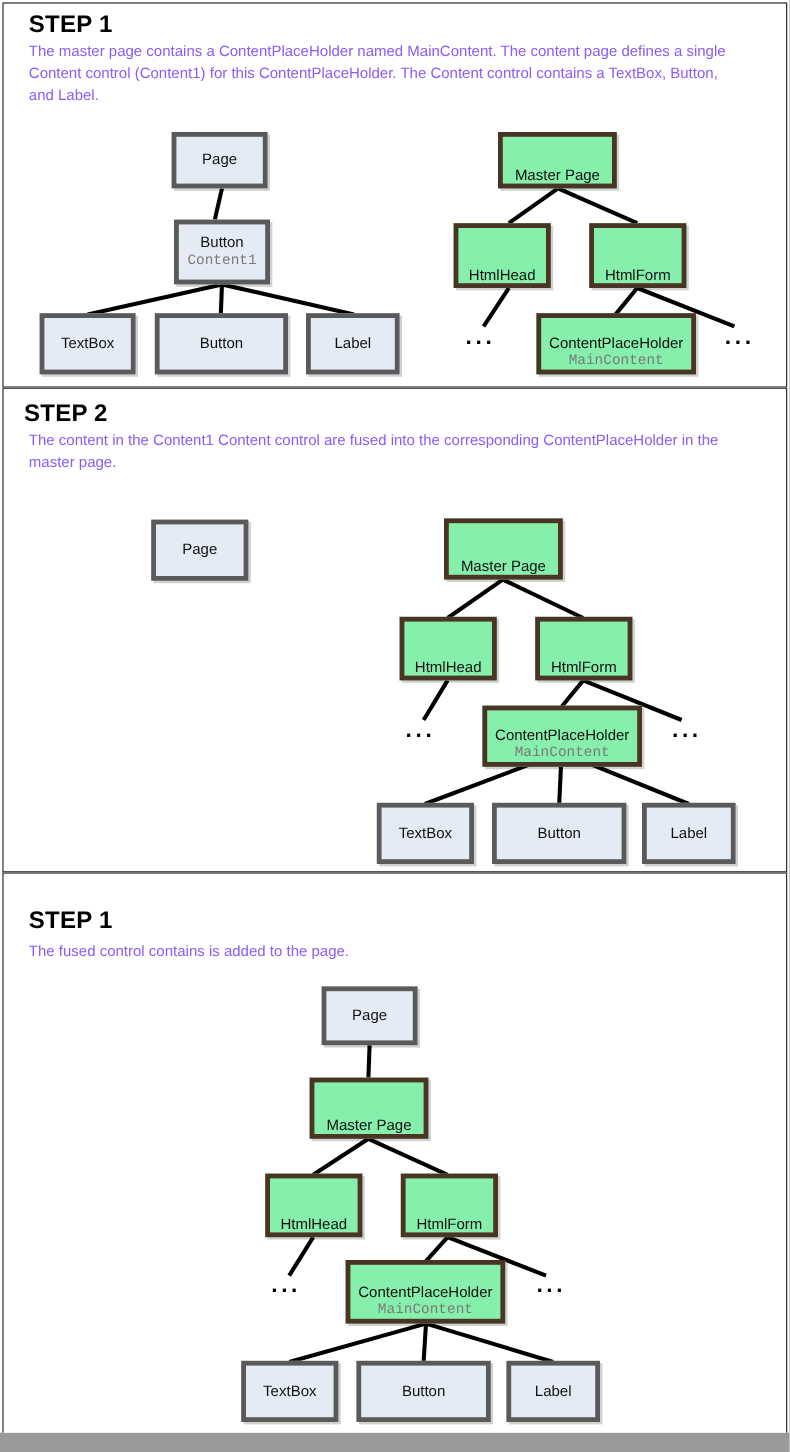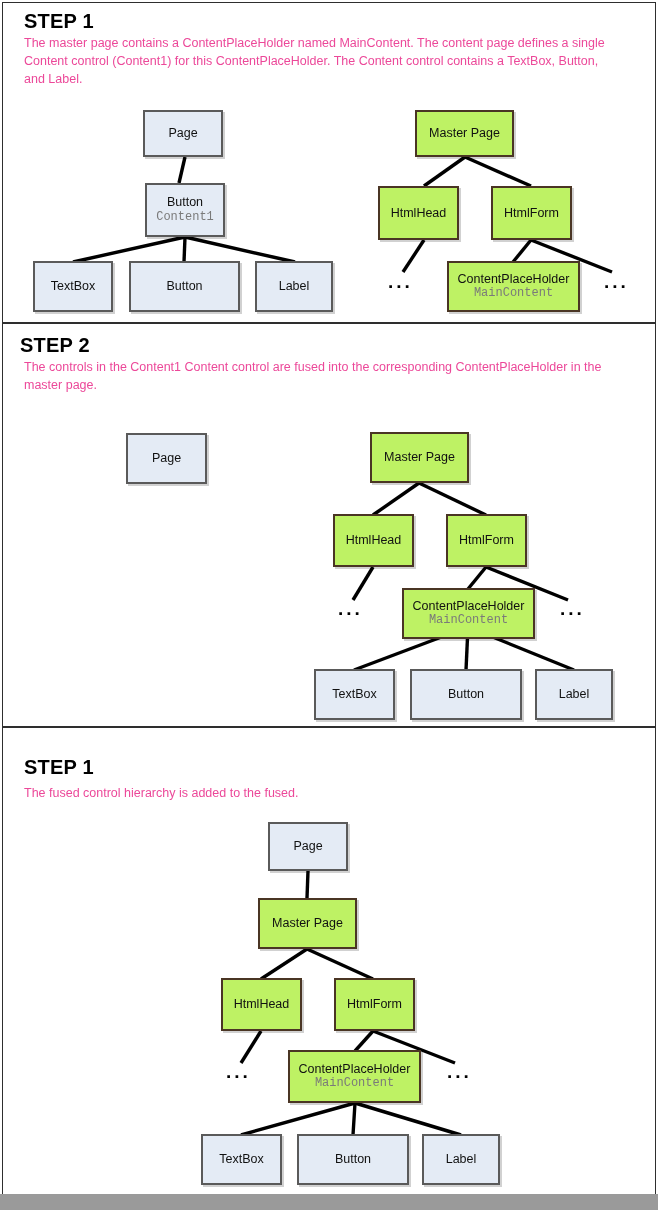--- a/index.html
+++ b/index.html
@@ -14,34 +14,34 @@
   }
   #sec1{top:2px;height:321px;}
   #sec2{top:323px;height:404px;}
   #sec3{top:727px;height:481px;}
 
   .step-title{
     position:absolute;font-weight:bold;font-size:20px;color:#000000;
     letter-spacing:0.2px;white-space:nowrap;
   }
   .step-desc{
-    position:absolute;font-size:12.5px;color:#ec4899;line-height:1.45;
+    position:absolute;font-size:12.5px;color:#8b5cf6;line-height:1.45;
   }
 
   
   .node{
     position:absolute;box-sizing:border-box;
-    border:2px solid #b91c1c;
+    border:4px solid #b91c1c;
     display:flex;flex-direction:column;align-items:center;justify-content:center;
     font-size:12.5px;color:#111111;text-align:center;
     box-shadow:2px 2px 0 rgba(0,0,0,0.18);
     z-index:3;
   }
   .node.blue{background:#e4ebf5;border-color:#5a5a5a;}
-  .node.orange{background:#bef264;border-color:#4a3524;}
+  .node.orange{background:#86efac;border-color:#4a3524;justify-content:flex-end;}
   .node .sub{
     font-family:"Liberation Mono","DejaVu Sans Mono",monospace;
     font-size:12px;color:#7a7a7a;line-height:1.15;margin-top:1px;
   }
   .node .main{line-height:1.15;}
 
   .dots{
     position:absolute;font-size:19px;font-weight:bold;color:#000000;
     letter-spacing:3px;line-height:1;z-index:3;white-space:nowrap;
   }
@@ -125,21 +125,21 @@
     <span class="main">ContentPlaceHolder</span>
     <span class="sub">MainContent</span>
   </div>
 
   <div class="dots" style="left:388px;top:272px;">...</div>
   <div class="dots" style="left:604px;top:272px;">...</div>
 
   <div class="section" id="sec2"></div>
 
   <div class="step-title" style="left:20px;top:334px;">STEP 2</div>
-  <div class="step-desc" style="left:24px;top:358px;width:600px;">The controls in the Content1 Content control are fused into the corresponding ContentPlaceHolder in the master page.</div>
+  <div class="step-desc" style="left:24px;top:358px;width:600px;">The content in the Content1 Content control are fused into the corresponding ContentPlaceHolder in the master page.</div>
 
   <div class="node blue" style="left:126px;top:433px;width:81px;height:51px;">
     <span class="main">Page</span>
   </div>
 
   <div class="node orange" style="left:370px;top:432px;width:99px;height:51px;">
     <span class="main">Master Page</span>
   </div>
   <div class="node orange" style="left:333px;top:514px;width:81px;height:53px;">
     <span class="main">HtmlHead</span>
@@ -161,21 +161,21 @@
   <div class="node blue" style="left:535px;top:669px;width:78px;height:51px;">
     <span class="main">Label</span>
   </div>
 
   <div class="dots" style="left:338px;top:599px;">...</div>
   <div class="dots" style="left:560px;top:599px;">...</div>
 
   <div class="section" id="sec3"></div>
 
   <div class="step-title" style="left:24px;top:756px;">STEP 1</div>
-  <div class="step-desc" style="left:24px;top:784px;width:600px;">The fused control hierarchy is added to the fused.</div>
+  <div class="step-desc" style="left:24px;top:784px;width:600px;">The fused control contains is added to the page.</div>
 
   <div class="node blue" style="left:268px;top:822px;width:80px;height:49px;">
     <span class="main">Page</span>
   </div>
   <div class="node orange" style="left:258px;top:898px;width:99px;height:51px;">
     <span class="main">Master Page</span>
   </div>
   <div class="node orange" style="left:221px;top:978px;width:81px;height:53px;">
     <span class="main">HtmlHead</span>
   </div>

